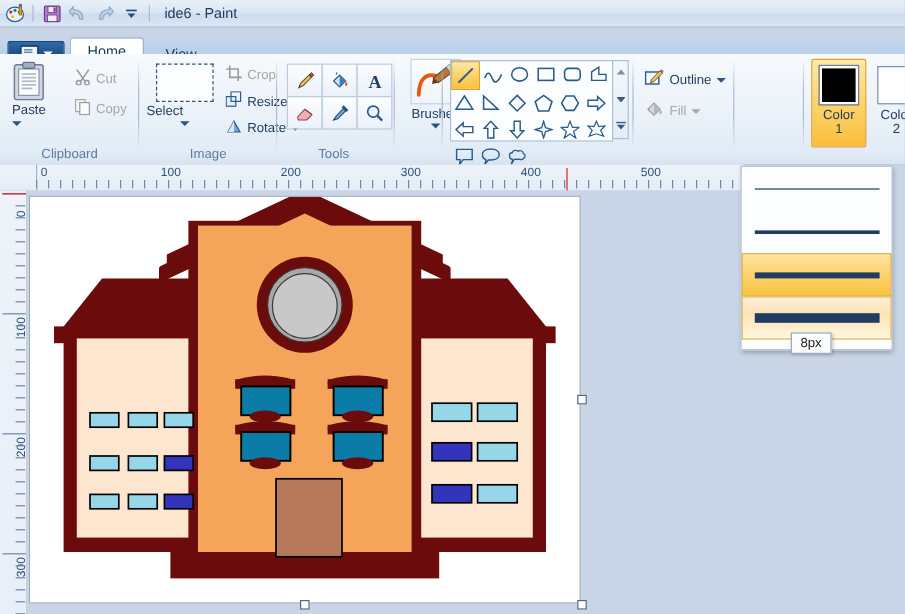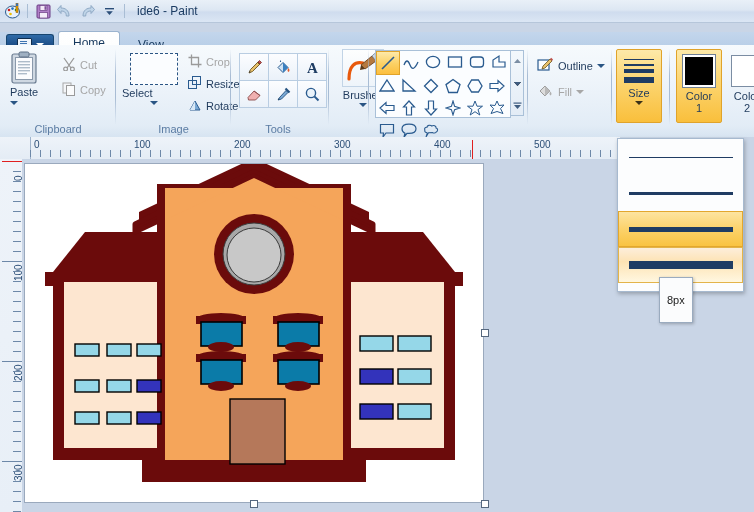--- a/index.html
+++ b/index.html
@@ -119,21 +119,21 @@
   .swatch{width:32px;height:32px;margin-top:5px;border:1px solid #7b8da3;box-sizing:border-box;}
   .swatch.inner{border:2px solid #fff;outline:1px solid #6f7f93;}
 
   
   .sizemenu{position:absolute;left:617px;top:138px;width:125px;height:152px;
     background:#fcfdfe;border:1px solid #a6b9cf;box-shadow:1px 2px 4px rgba(0,0,0,.25);z-index:40;}
   .smitem{position:relative;height:36px;display:flex;align-items:center;justify-content:center;box-sizing:border-box;}
   .smitem i{display:block;width:104px;background:#1f3c63;}
   .smitem.hot{background:linear-gradient(to bottom,#fde4a0 0%,#fcd26b 50%,#f9c342 100%);border:1px solid #e3a72e;}
   .smitem.sel{background:linear-gradient(to bottom,#fdeedb 0%,#fde3b4 40%,#fff7e0 100%);border:1px solid #e3b44a;}
-  .tooltip{position:absolute;left:659px;top:277px;padding:16px 7px;font-size:11px;color:#1a1a1a;
+  .tooltip{position:absolute;left:659px;top:277px;padding:2px 7px;font-size:11px;color:#1a1a1a;
      background:#fbfcfd;border:1px solid #9aabbf;box-shadow:1px 1px 3px rgba(0,0,0,.25);z-index:50;}
 
   
   .hruler{position:absolute;left:0;top:137px;width:620px;height:22px;
     background:linear-gradient(to bottom,#eef3f9,#e4ecf5);border-bottom:1px solid #9fb4cc;overflow:hidden;}
   .vruler{position:absolute;left:0;top:159px;width:22px;height:353px;
     background:linear-gradient(to bottom,#eef3f9,#e8eff7);border-right:1px solid #9fb4cc;overflow:hidden;}
   .rtick{position:absolute;background:#6d88a8;}
   .rlabel{position:absolute;font-size:10px;color:#2d4f77;}
   .vlabel{position:absolute;font-size:10px;color:#2d4f77;transform:rotate(-90deg);transform-origin:left top;white-space:nowrap;}
@@ -496,30 +496,20 @@
             <path d="M13.5 8.5 q2 2.5 0 4 q-2-1.5 0-4 Z" fill="#b0b0b0"></path>
           </svg>
         </span>
         <span>Fill</span>
         <span class="car"></span>
       </div>
       <div class="gsep" style="left:242px;"></div>
     </div>
 
     <div class="grp" style="left:612px;width:142px;">
-      <div class="bigbtn active" style="left:4px;">
-        <span class="sizeico">
-          <i style="height:1px;"></i>
-          <i style="height:2px;"></i>
-          <i style="height:4px;"></i>
-          <i style="height:6px;"></i>
-        </span>
-        <span class="cap">Size</span>
-        <span style="width:0;height:0;margin-top:2px;border-left:4px solid transparent;border-right:4px solid transparent;border-top:4px solid #3b3118;"></span>
-      </div>
       <div class="gsep" style="left:57px;"></div>
       <div class="bigbtn active" style="left:64px;">
         <span class="swatch inner" style="background:#000000;"></span>
         <span class="cap" style="margin-top:3px;">Color</span>
         <span class="cap">1</span>
       </div>
       <div class="bigbtn" style="left:112px;">
         <span class="swatch" style="background:#ffffff;"></span>
         <span class="cap" style="margin-top:3px;">Color</span>
         <span class="cap">2</span>

